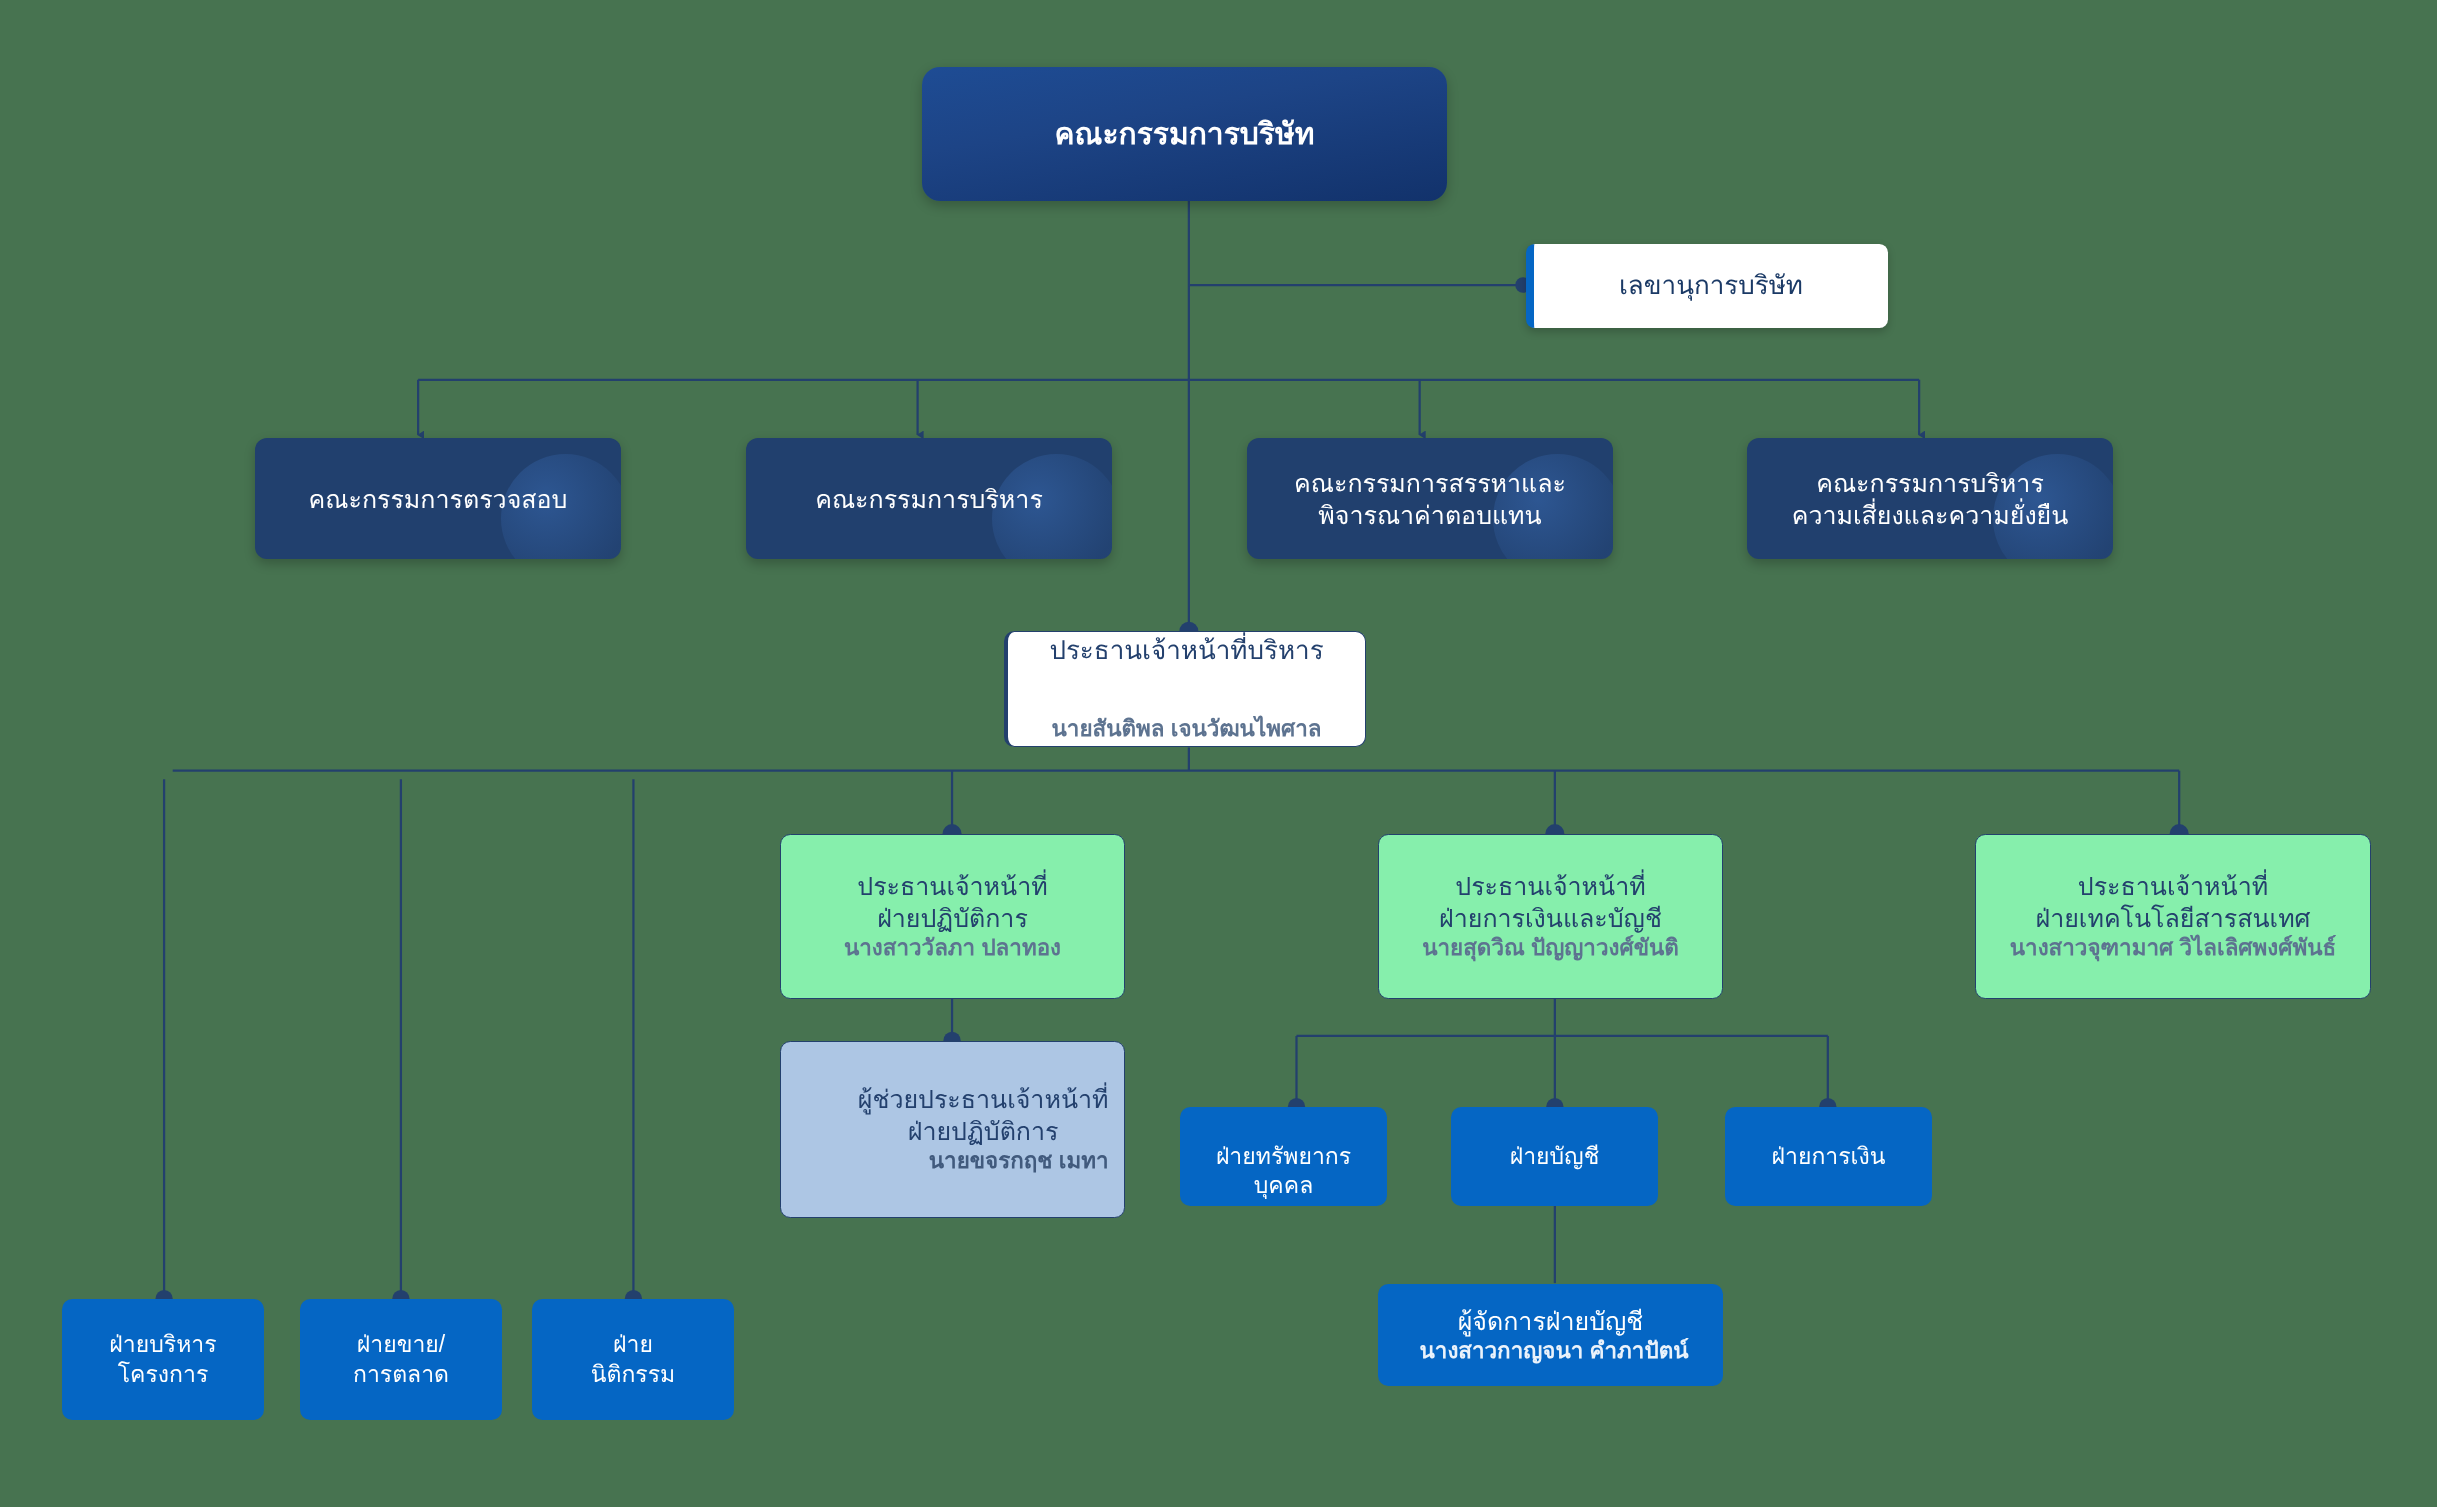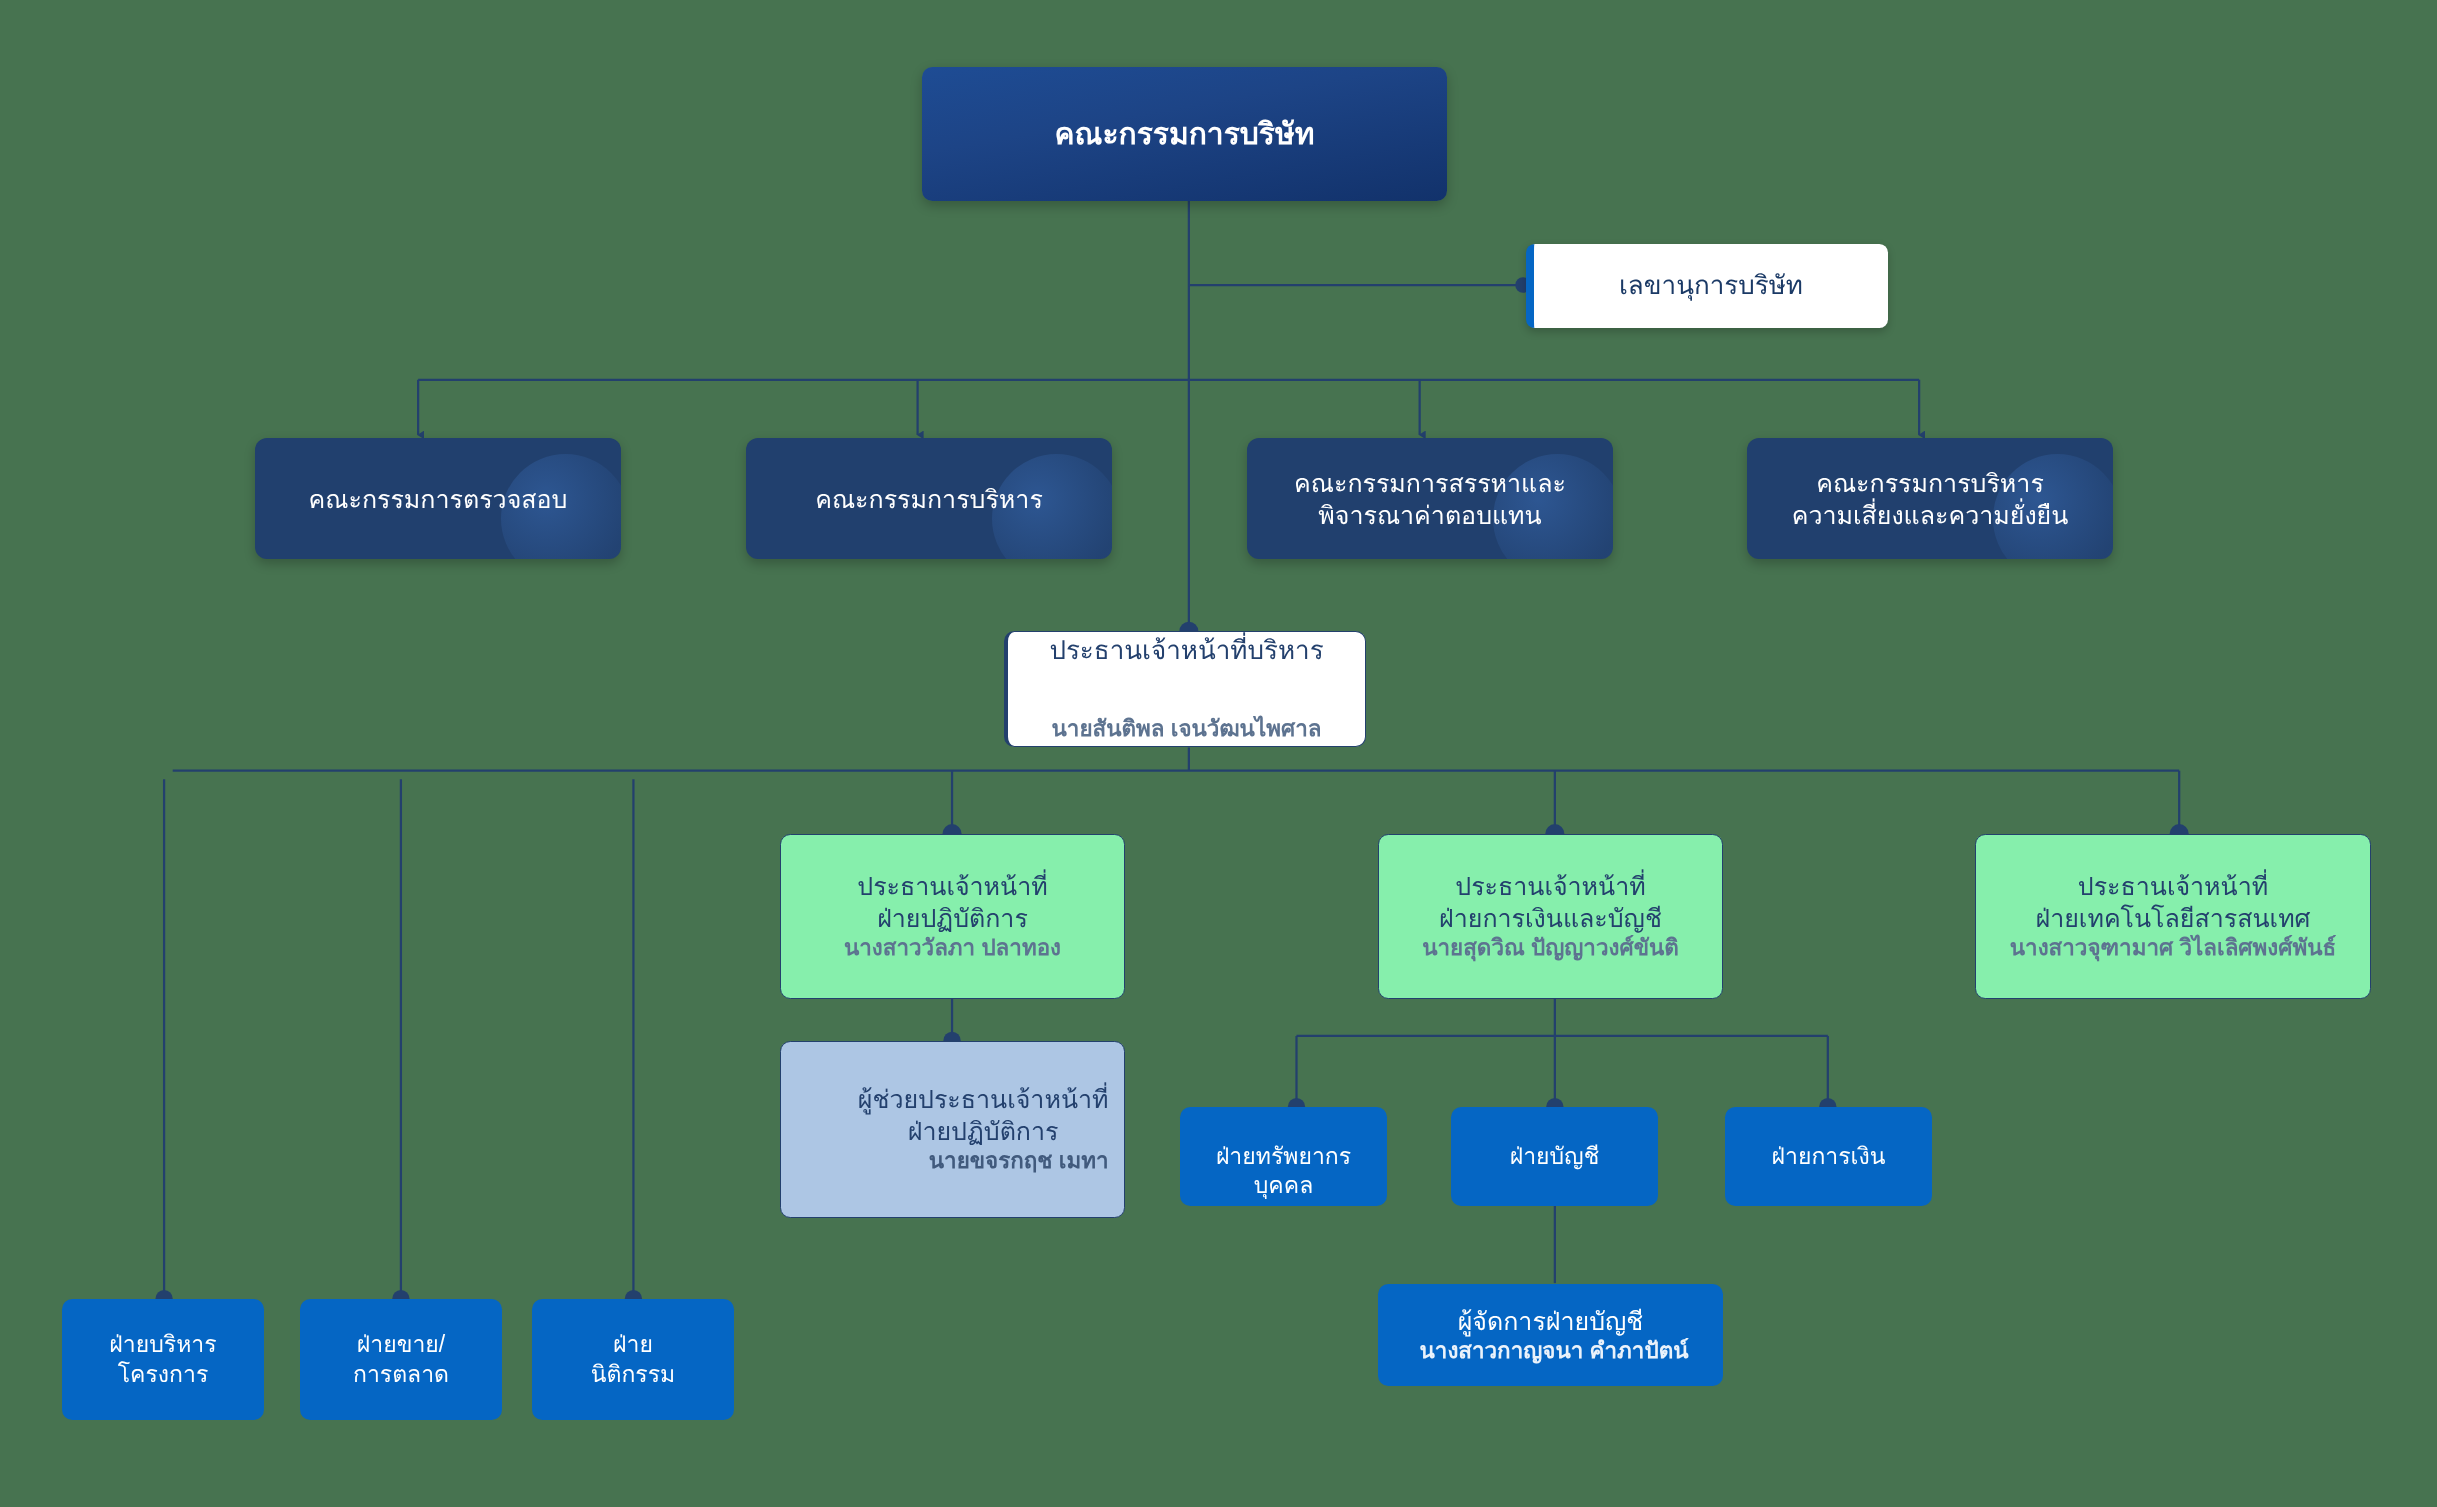--- a/index.html
+++ b/index.html
@@ -212,21 +212,21 @@
       <circle cx="2122" cy="1285" r="10" fill="#23406d" stroke="none"></circle>
 
       <path d="M1805,1400 L1805,1490"></path>
 
       <circle cx="190" cy="1508" r="10" fill="#23406d" stroke="none"></circle>
       <circle cx="465" cy="1508" r="10" fill="#23406d" stroke="none"></circle>
       <circle cx="735" cy="1508" r="10" fill="#23406d" stroke="none"></circle>
     </g>
   </svg>
 
-  <div class="node n-root" style="left:922px; top:67px; width:525px; height:134px;">
+  <div class="node n-root" style="left:922px; top:67px; width:525px; height:134px;border-radius:18px;">
     <div class="title">คณะกรรมการบริษัท</div>
   </div>
 
   <div class="node n-secretary" style="left:1526px; top:244px; width:362px; height:84px;">
     <div class="title">เลขานุการบริษัท</div>
   </div>
 
   <div class="node n-committee" style="left:255px; top:438px; width:366px; height:121px;">
     <div class="title">คณะกรรมการตรวจสอบ</div>
   </div>

